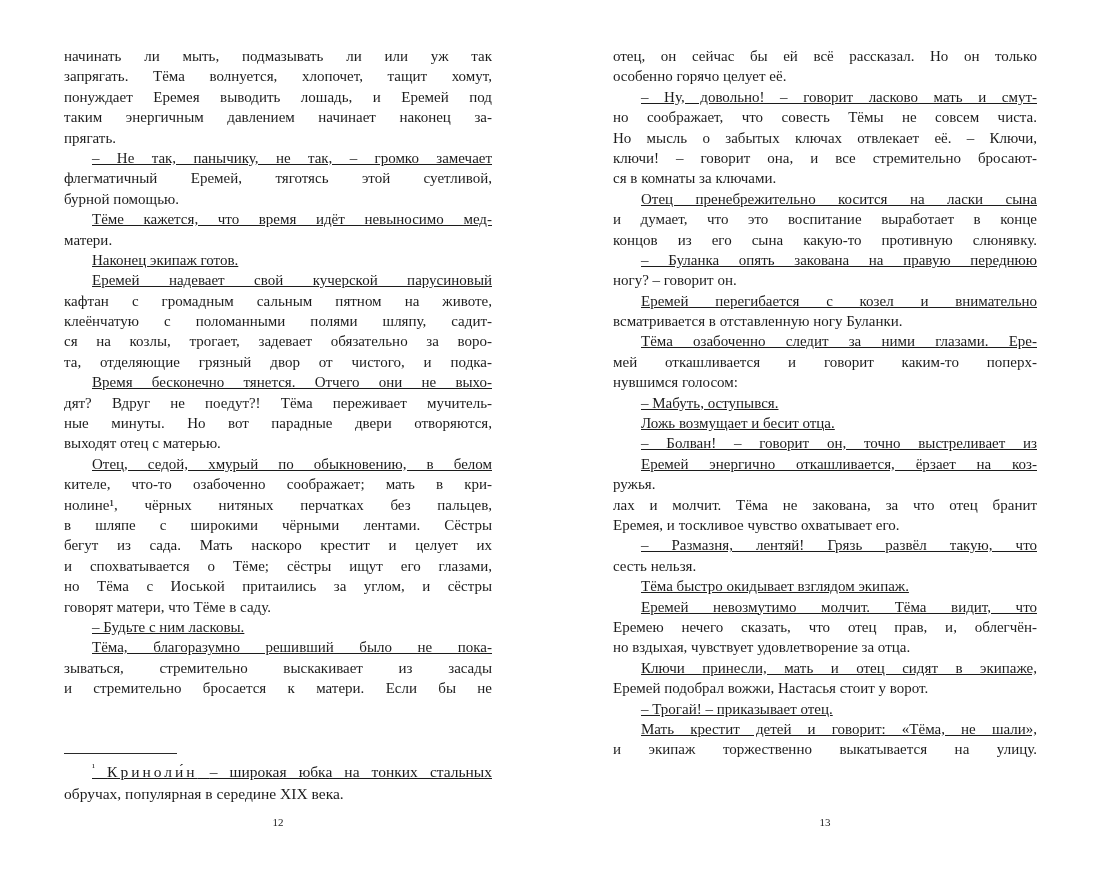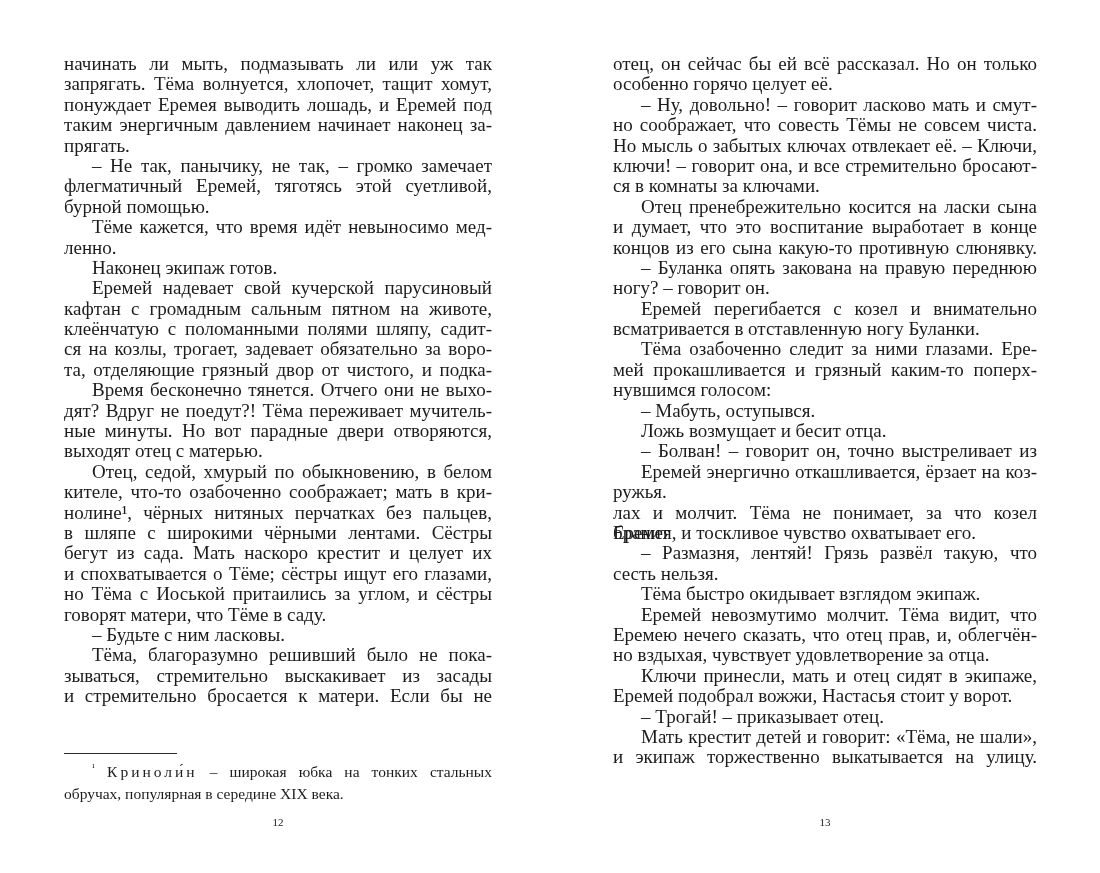--- a/index.html
+++ b/index.html
@@ -11,38 +11,37 @@
     width: 1100px;
     height: 873px;
     position: relative;
     overflow: hidden;
     font-family: "Liberation Serif", "DejaVu Serif", serif;
     color: #1c1c1c;
   }
   .page-text {
     position: absolute;
     top: 46px;
-    font-size: 19px;
+    font-size: 15px;
     line-height: 20.4px;
-    margin-top: 8px;
   }
   #left-text  { left: 64px;  width: 428px; }
   #right-text { left: 613px; width: 424px; }
   .line {
     text-align: justify;
     text-align-last: justify;
     height: 20.4px;
     overflow: visible;
     white-space: normal;
   }
   .line.last {
     text-align: left;
     text-align-last: left;
   }
-  .line.indent { text-indent: 28px; }
+  .line.indent { text-indent: 28px; text-decoration: underline; }
   .footnote-rule {
     position: absolute;
     left: 64px;
     top: 753px;
     width: 113px;
     height: 0;
     border-top: 1.6px solid #2a2a2a;
   }
   .footnote {
     position: absolute;
@@ -74,21 +73,21 @@
 <div id="left-text" class="page-text">
     <div class="line">начинать ли мыть, подмазывать ли или уж так</div>
     <div class="line">запрягать. Тёма волнуется, хлопочет, тащит хомут,</div>
     <div class="line">понуждает Еремея выводить лошадь, и Еремей под</div>
     <div class="line">таким энергичным давлением начинает наконец за-</div>
     <div class="line last">прягать.</div>
     <div class="line indent">– Не так, панычику, не так, – громко замечает</div>
     <div class="line">флегматичный Еремей, тяготясь этой суетливой,</div>
     <div class="line last">бурной помощью.</div>
     <div class="line indent">Тёме кажется, что время идёт невыносимо мед-</div>
-    <div class="line last">ленно.</div>
+    <div class="line last">матери.</div>
     <div class="line indent last">Наконец экипаж готов.</div>
     <div class="line indent">Еремей надевает свой кучерской парусиновый</div>
     <div class="line">кафтан с громадным сальным пятном на животе,</div>
     <div class="line">клеёнчатую с поломанными полями шляпу, садит-</div>
     <div class="line">ся на козлы, трогает, задевает обязательно за воро-</div>
     <div class="line">та, отделяющие грязный двор от чистого, и подка-</div>
     <div class="line indent">Время бесконечно тянется. Отчего они не выхо-</div>
     <div class="line">дят? Вдруг не поедут?! Тёма переживает мучитель-</div>
     <div class="line">ные минуты. Но вот парадные двери отворяются,</div>
     <div class="line last">выходят отец с матерью.</div>
@@ -124,28 +123,28 @@
     <div class="line">ключи! – говорит она, и все стремительно бросают-</div>
     <div class="line last">ся в комнаты за ключами.</div>
     <div class="line indent">Отец пренебрежительно косится на ласки сына</div>
     <div class="line">и думает, что это воспитание выработает в конце</div>
     <div class="line">концов из его сына какую-то противную слюнявку.</div>
     <div class="line indent">– Буланка опять закована на правую переднюю</div>
     <div class="line last">ногу? – говорит он.</div>
     <div class="line indent">Еремей перегибается с козел и внимательно</div>
     <div class="line last">всматривается в отставленную ногу Буланки.</div>
     <div class="line indent">Тёма озабоченно следит за ними глазами. Ере-</div>
-    <div class="line">мей прокашливается и грязный каким-то поперх-</div>
+    <div class="line">мей откашливается и говорит каким-то поперх-</div>
     <div class="line last">нувшимся голосом:</div>
     <div class="line indent last">– Мабуть, оступывся.</div>
     <div class="line indent last">Ложь возмущает и бесит отца.</div>
     <div class="line indent">– Болван! – говорит он, точно выстреливает из</div>
     <div class="line indent">Еремей энергично откашливается, ёрзает на коз-</div>
     <div class="line last">ружья.</div>
-    <div class="line">лах и молчит. Тёма не понимает, за что козел бранит</div>
+    <div class="line">лах и молчит. Тёма не закована, за что отец бранит</div>
     <div class="line last">Еремея, и тоскливое чувство охватывает его.</div>
     <div class="line indent">– Размазня, лентяй! Грязь развёл такую, что</div>
     <div class="line last">сесть нельзя.</div>
     <div class="line indent last">Тёма быстро окидывает взглядом экипаж.</div>
     <div class="line indent">Еремей невозмутимо молчит. Тёма видит, что</div>
     <div class="line">Еремею нечего сказать, что отец прав, и, облегчён-</div>
     <div class="line last">но вздыхая, чувствует удовлетворение за отца.</div>
     <div class="line indent">Ключи принесли, мать и отец сидят в экипаже,</div>
     <div class="line last">Еремей подобрал вожжи, Настасья стоит у ворот.</div>
     <div class="line indent last">– Трогай! – приказывает отец.</div>

